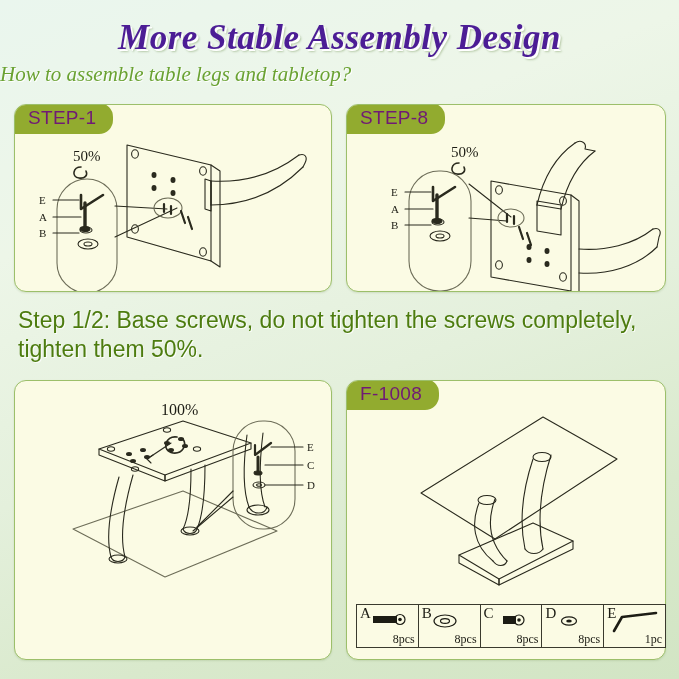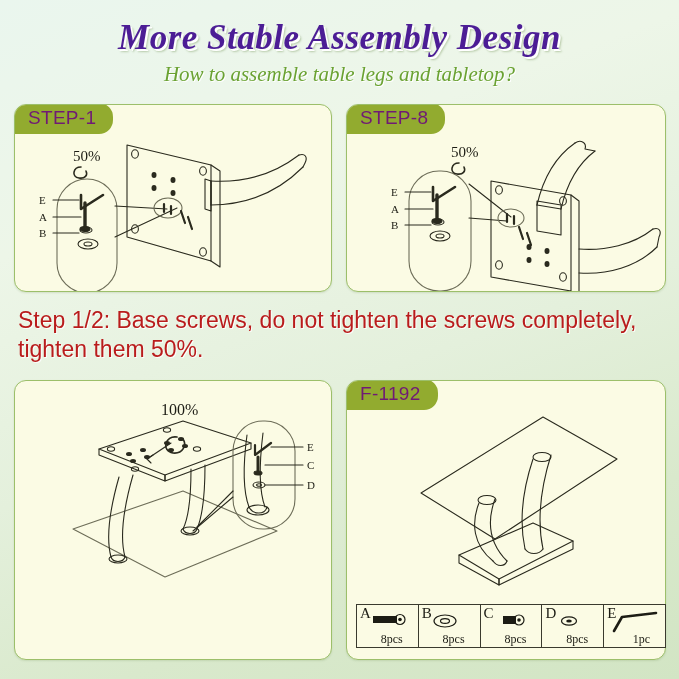--- a/index.html
+++ b/index.html
@@ -13,21 +13,21 @@
 
   
   .title{
     position:absolute;left:0;top:18px;width:679px;text-align:center;
     font-family:"Liberation Serif",serif;
     font-weight:bold;font-style:italic;font-size:35px;letter-spacing:.5px;
     color:#4c1d95;
     text-shadow:2px 2px 0 #ffffff, 3px 3px 2px rgba(120,150,90,.45);
   }
   .subtitle{
-    position:absolute;left:0;top:62px;width:679px;text-align:center;
+    position:absolute;left:0;top:62px;width:679px;text-align:left;
     font-family:"Liberation Serif",serif;
     font-style:italic;font-size:21px;color:#6aa232;
     text-shadow:1px 1px 0 #ffffff;
   }
 
   
   .panel{
     position:absolute;
     background:#fbfbe4;
     border:1.6px solid #9cbf6a;
@@ -44,41 +44,41 @@
     border-radius:11px 14px 14px 0;
     letter-spacing:.3px;
     line-height:1.15;
   }
   .panel svg{position:absolute;left:0;top:0;}
 
   
   .copy{
     position:absolute;
     font-family:"Liberation Sans",sans-serif;
-    color:#b91c1c;
+    color:#4d7c0f;
     text-shadow:1px 1px 0 rgba(255,255,255,.85);
     line-height:1.28;
   }
   #mid-copy{left:18px;top:306px;width:650px;font-size:23px;}
 
   
   .parts{
     position:absolute;left:356px;top:604px;width:308px;height:42px;
     display:flex;border:1px solid #3a3a2e;background:#fbfbe4;
   }
   .part{
     flex:1;border-right:1px solid #3a3a2e;position:relative;
   }
   .part:last-child{border-right:none;}
   .part .pl{
     position:absolute;left:3px;top:0px;
     font-family:"Liberation Serif",serif;font-size:15px;color:#1c1c14;
   }
   .part .qty{
-    position:absolute;right:15px;bottom:0px;
+    position:absolute;right:3px;bottom:0px;
     font-family:"Liberation Serif",serif;font-size:12px;color:#1c1c14;
   }
   .part .gfx{position:absolute;left:0;top:0;}
 </style>
 </head>
 <body>
 
 <div class="stage">
 
   <div class="title">More Stable Assembly Design</div>
@@ -289,21 +289,21 @@
         <path d="M148 118 C140 140 142 162 160 180"></path>
         <ellipse cx="140" cy="119" rx="9" ry="4.5"></ellipse>
         <path d="M146 180 C150 186 158 186 160 180"></path>
 
         <path d="M186 78 C176 108 172 140 178 168"></path>
         <path d="M204 74 C194 106 190 140 196 168"></path>
         <ellipse cx="195" cy="76" rx="9" ry="4.5"></ellipse>
         <path d="M178 168 C182 174 192 174 196 168"></path>
       </g>
     </svg>
-    <div class="badge">F-1192</div>
+    <div class="badge">F-1008</div>
   </div>
 
   <div class="parts">
 
     <div class="part">
       <span class="pl">A</span>
       <svg class="gfx" width="62" height="30" viewBox="0 0 62 30">
         <rect x="16" y="11" width="24" height="7" fill="#1c1c14"></rect>
         <circle cx="43" cy="14.5" r="5" fill="none" stroke="#1c1c14" stroke-width="1.2"></circle>
         <circle cx="43" cy="14.5" r="1.8" fill="#1c1c14"></circle>

